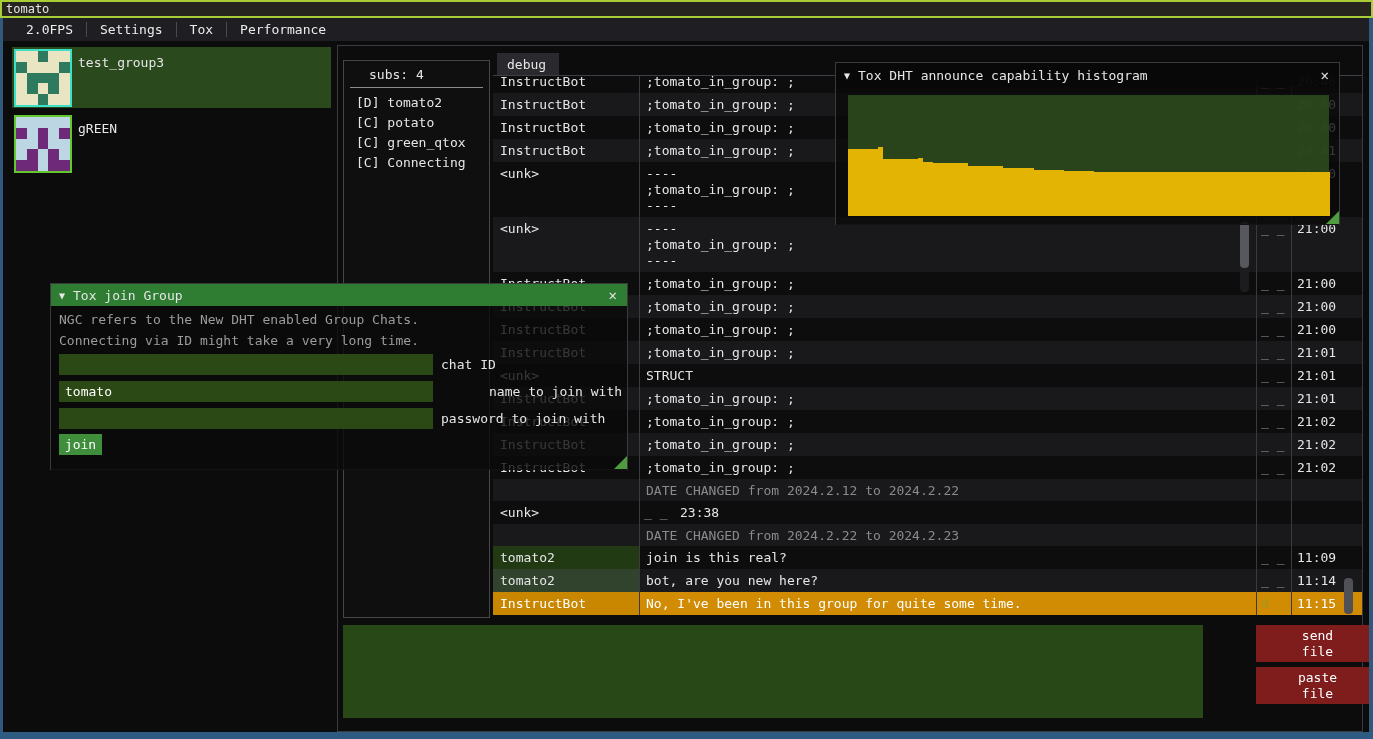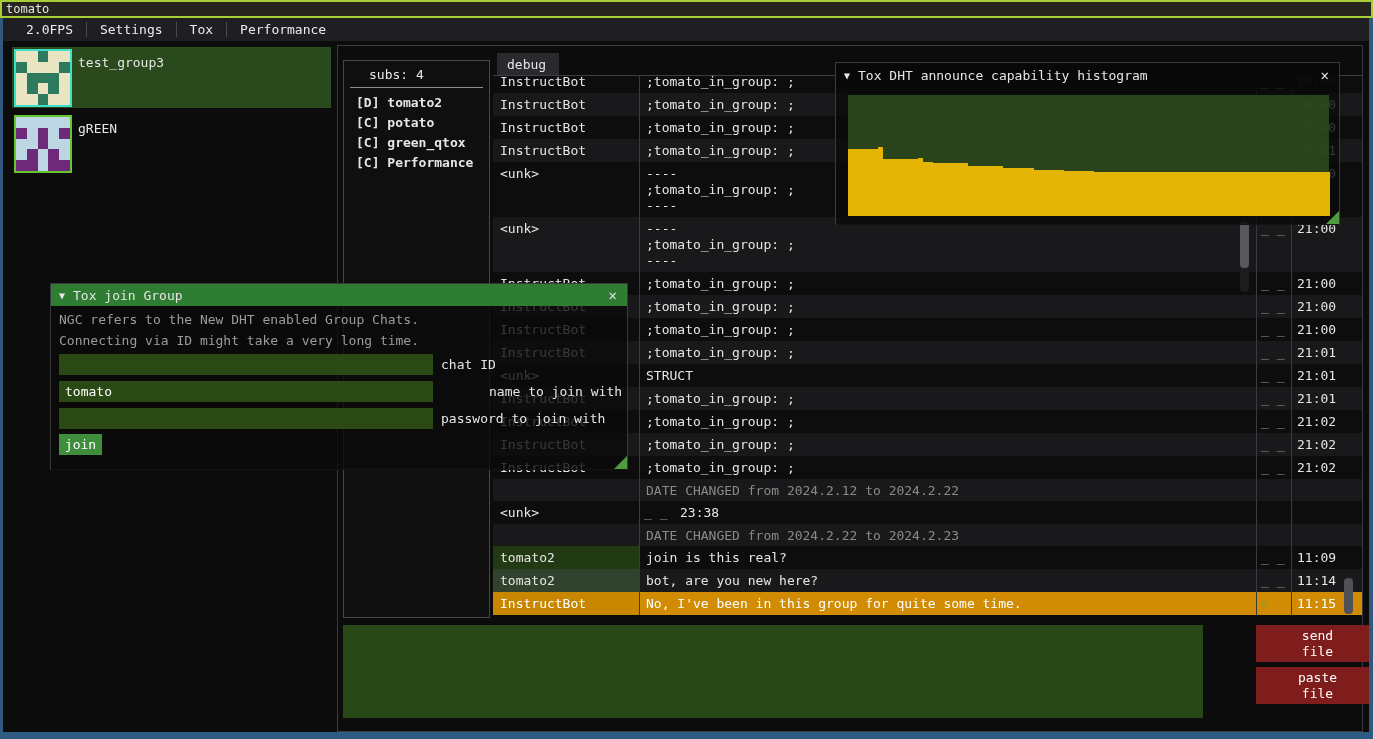--- a/index.html
+++ b/index.html
@@ -25,21 +25,21 @@
   .avatar { width:58px; height:58px; margin:2px; display:grid; grid-template-columns:repeat(5,1fr); grid-template-rows:repeat(5,1fr); }
   .group-label { margin-left:4px; margin-top:8px; }
 
   
   #chat-window { left:337px; top:45px; width:1026px; height:687px; border:1px solid #3a3a40; background:transparent; }
 
   
   #subs-panel { left:343px; top:60px; width:147px; height:558px; border:1px solid #46464c; background:#0f0f0f; }
   #subs-header { margin:6px 0 0 25px; }
   #subs-sep { margin:5px 6px 4px 6px; height:1px; background:#8c8c8c; }
-  .subs-member { padding-left:12px; height:20px; display:flex; align-items:center;font-weight:bold; }
+  .subs-member { padding-left:12px; height:20px; display:flex; align-items:center; }
 
   
   #chat-tab { left:497px; top:53px; width:62px; height:23px; background:#29292e; display:flex; align-items:center; padding-left:10px; }
   #tab-underline { left:493px; top:75px; width:869px; height:1px; background:#3e3e46; }
 
   
   #chat-table { left:493px; top:76px; width:869px; height:539px; overflow:hidden; background:#0d0d0d; }
   .row { display:flex; align-items:stretch; height:23px; }
   .row.va { background:#0d0d0d; }
   .row.vb { background:#19191c; }
@@ -177,21 +177,21 @@
 
   <div id="chat-window" class="abs"></div>
 
   <div id="subs-panel" class="abs">
     <div id="subs-header">subs: 4</div>
     <div id="subs-sep"></div>
     <div id="subs-members">
         <div class="subs-member">[D] tomato2</div>
         <div class="subs-member">[C] potato</div>
         <div class="subs-member">[C] green_qtox</div>
-        <div class="subs-member">[C] Performance</div>
+        <div class="subs-member">[C] Connecting</div>
       </div>
   </div>
 
   <div id="chat-tab" class="abs">
     <span>debug</span>
   </div>
   <div id="tab-underline" class="abs"></div>
 
   <div id="chat-table" class="abs">
       <div class="row va row-first">

